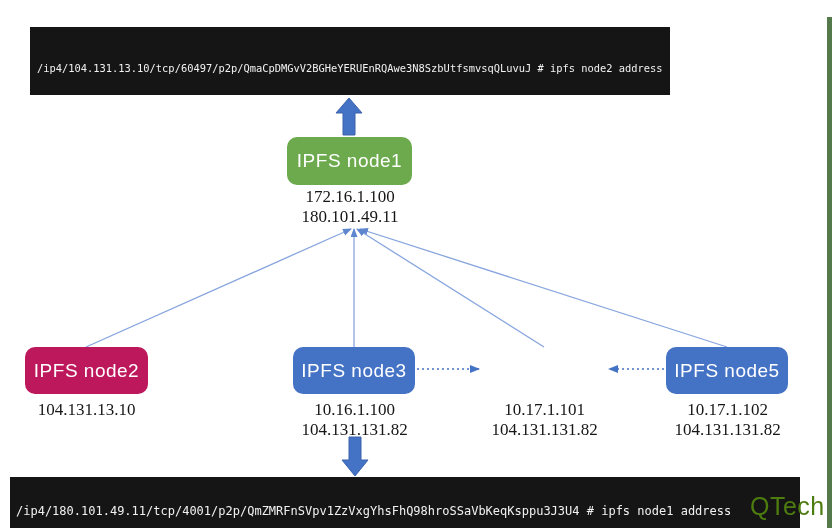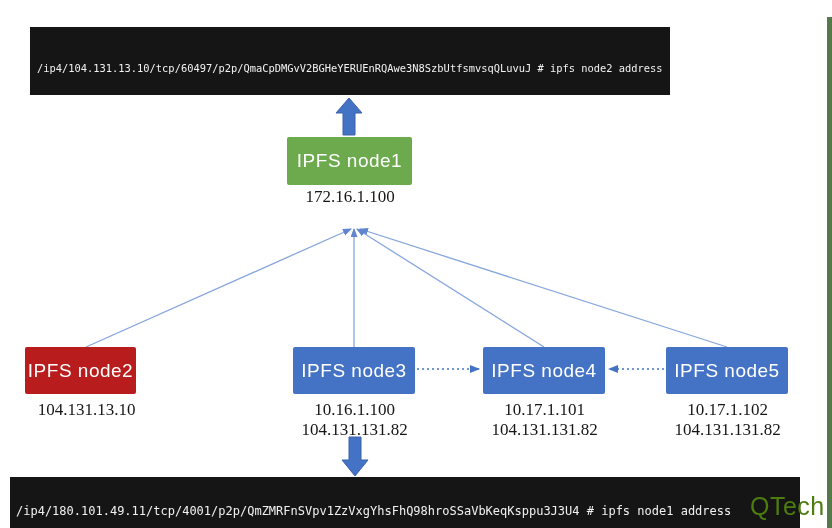--- a/index.html
+++ b/index.html
@@ -16,26 +16,26 @@
     position:absolute;background:#151515;color:#f1f1f1;
     font-family:"DejaVu Sans Mono",monospace;white-space:pre;overflow:hidden;
     box-sizing:border-box;
   }
   .terminal-top{left:30px;top:10px;width:640px;height:68px;font-size:10.4px;line-height:15.5px;padding:3px 7px;}
   .terminal-bottom{left:10px;top:460px;width:790px;height:58px;font-size:12px;line-height:12.4px;padding:3px 6px;}
   .tline{white-space:pre;}
 
   
   .node{
-    position:absolute;border-radius:2px;color:#ffffff;
+    position:absolute;border-radius:10px;color:#ffffff;
     display:flex;align-items:center;justify-content:center;
     font-size:19px;letter-spacing:.5px;box-sizing:border-box;
   }
   .n1{left:287px;top:120px;width:125px;height:48px;background:#6caa4d;}
-  .n2{left:25px; top:330px;width:111px;height:47px;background:#b91c1c;}
+  .n2{left:25px; top:330px;width:123px;height:47px;background:#be185d;}
   .n3{left:293px;top:330px;width:122px;height:47px;background:#4472c4;}
   .n4{left:483px;top:330px;width:122px;height:47px;background:#4472c4;}
   .n5{left:666px;top:330px;width:122px;height:47px;background:#4472c4;}
 
   
   .ips{
     position:absolute;text-align:center;color:#161616;
     font-family:Liberation Serif, serif;font-size:17px;line-height:20px;
   }
   .ips-n1{left:269px;top:170px;width:162px;}
@@ -97,40 +97,38 @@
       <circle cx="733" cy="497" r="1.9" fill="#1a1a1a"></circle>
       <circle cx="743" cy="497" r="1.9" fill="#1a1a1a"></circle>
     </g>
   </svg>
 
   <div class="node n1">
     <span>IPFS node1</span>
   </div>
   <div class="ips ips-n1">
     <div>172.16.1.100</div>
+    <div>180.101.49.11</div>
   </div>
 
   <div class="node n2">
     <span>IPFS node2</span>
   </div>
   <div class="ips ips-n2">
     <div>104.131.13.10</div>
   </div>
 
   <div class="node n3">
     <span>IPFS node3</span>
   </div>
   <div class="ips ips-n3">
     <div>10.16.1.100</div>
     <div>104.131.131.82</div>
   </div>
 
-  <div class="node n4">
-    <span>IPFS node4</span>
-  </div>
   <div class="ips ips-n4">
     <div>10.17.1.101</div>
     <div>104.131.131.82</div>
   </div>
 
   <div class="node n5">
     <span>IPFS node5</span>
   </div>
   <div class="ips ips-n5">
     <div>10.17.1.102</div>

